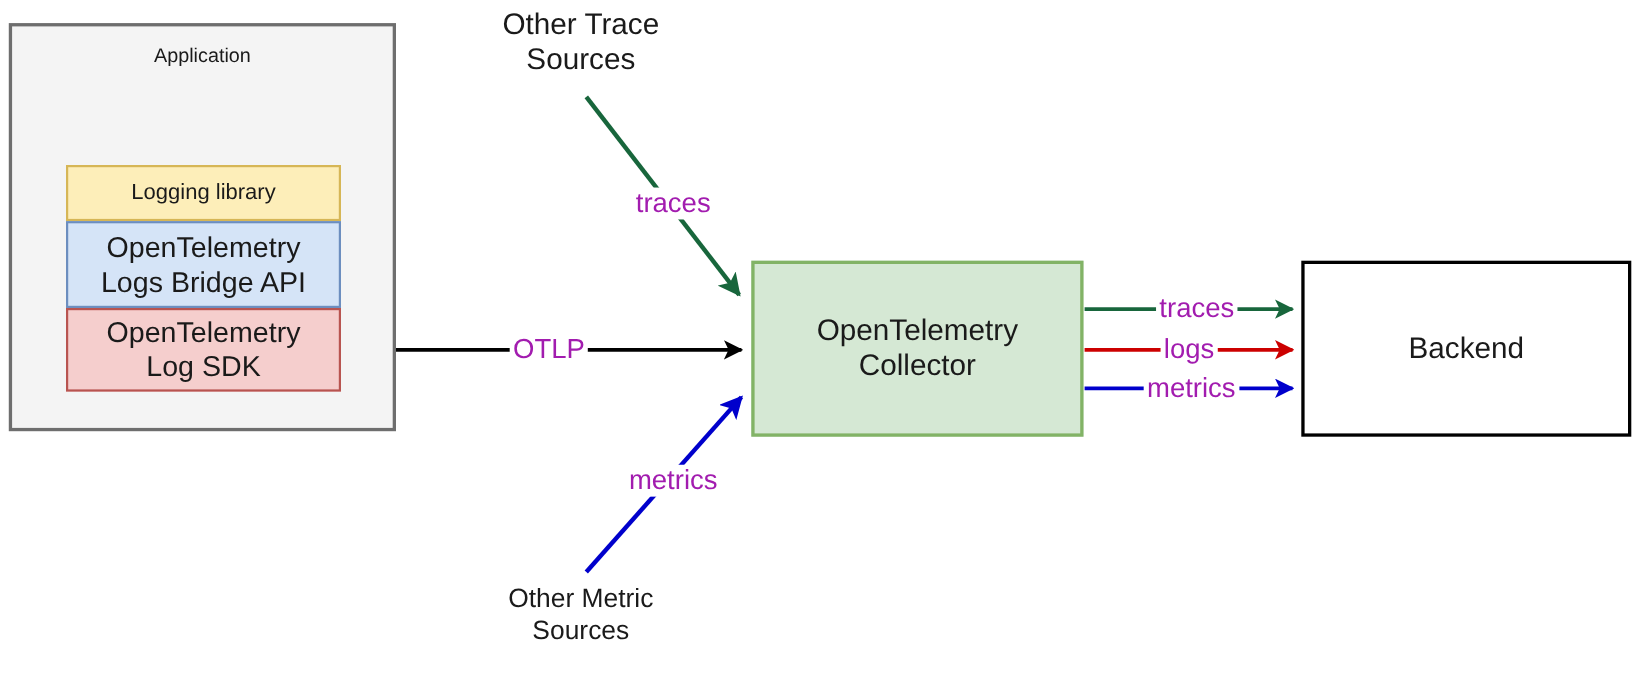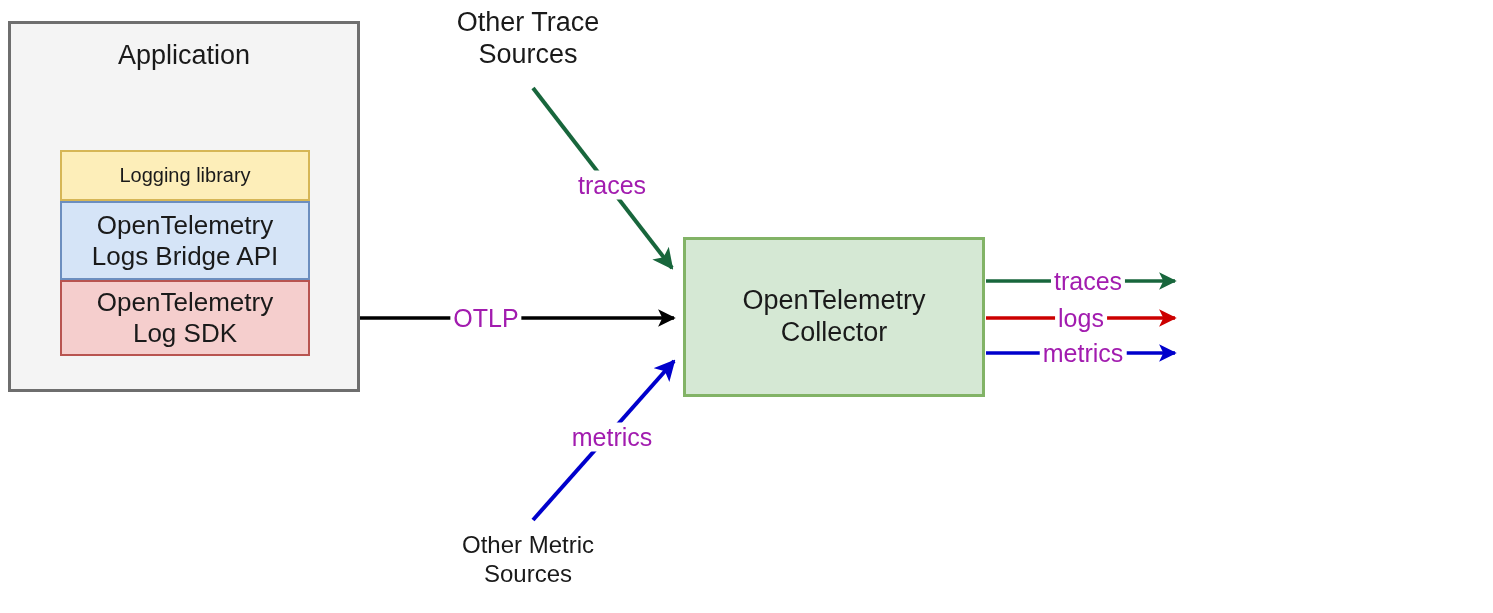--- a/index.html
+++ b/index.html
@@ -44,21 +44,21 @@
     top: 21px;
     width: 352px;
     height: 371px;
     background: #f4f4f4;
     border: 3px solid #6e6e6e;
     align-items: flex-start;
     justify-content: center;
   }
   #application-title {
     margin-top: 16px;
-    font-size: 27px;
+    font-size: 18px;
   }
 
   
   #logging-library-box {
     left: 60px;
     top: 150px;
     width: 250px;
     height: 51px;
     background: #fdeeb9;
     border: 2px solid #d6b656;
@@ -131,21 +131,21 @@
     position: absolute;
     background: #ffffff;
     color: #a21caf;
     font-size: 25px;
     padding: 0 3px;
     white-space: nowrap;
     transform: translate(-50%, -50%);
   }
   #label-traces-in   { left: 612px;  top: 185px; }
   #label-metrics-in  { left: 612px;  top: 437px; }
-  #label-otlp        { left: 486px;  top: 318px; }
+  #label-otlp        { left: 499px;  top: 318px; }
   #label-traces-out  { left: 1088px; top: 281px; }
   #label-logs-out    { left: 1081px; top: 318px; }
   #label-metrics-out { left: 1083px; top: 353px; }
 </style>
 </head>
 <body>
 
 <div id="diagram-root">
 
   <svg class="layer" viewBox="0 0 1493 613">
@@ -195,20 +195,23 @@
   <div class="node" id="log-sdk-box">
     <div class="node-label">OpenTelemetry
 Log SDK</div>
   </div>
 
   <div class="node" id="collector-box">
     <div class="node-label">OpenTelemetry
 Collector</div>
   </div>
 
+  <div class="node" id="backend-box">
+    <div class="node-label">Backend</div>
+  </div>
 
   <div class="free-label" id="other-trace-sources-label">Other Trace
 Sources</div>
 
   <div class="free-label" id="other-metric-sources-label">Other Metric
 Sources</div>
 
   <div class="edge-label" id="label-traces-in">traces</div>
 
   <div class="edge-label" id="label-metrics-in">metrics</div>

